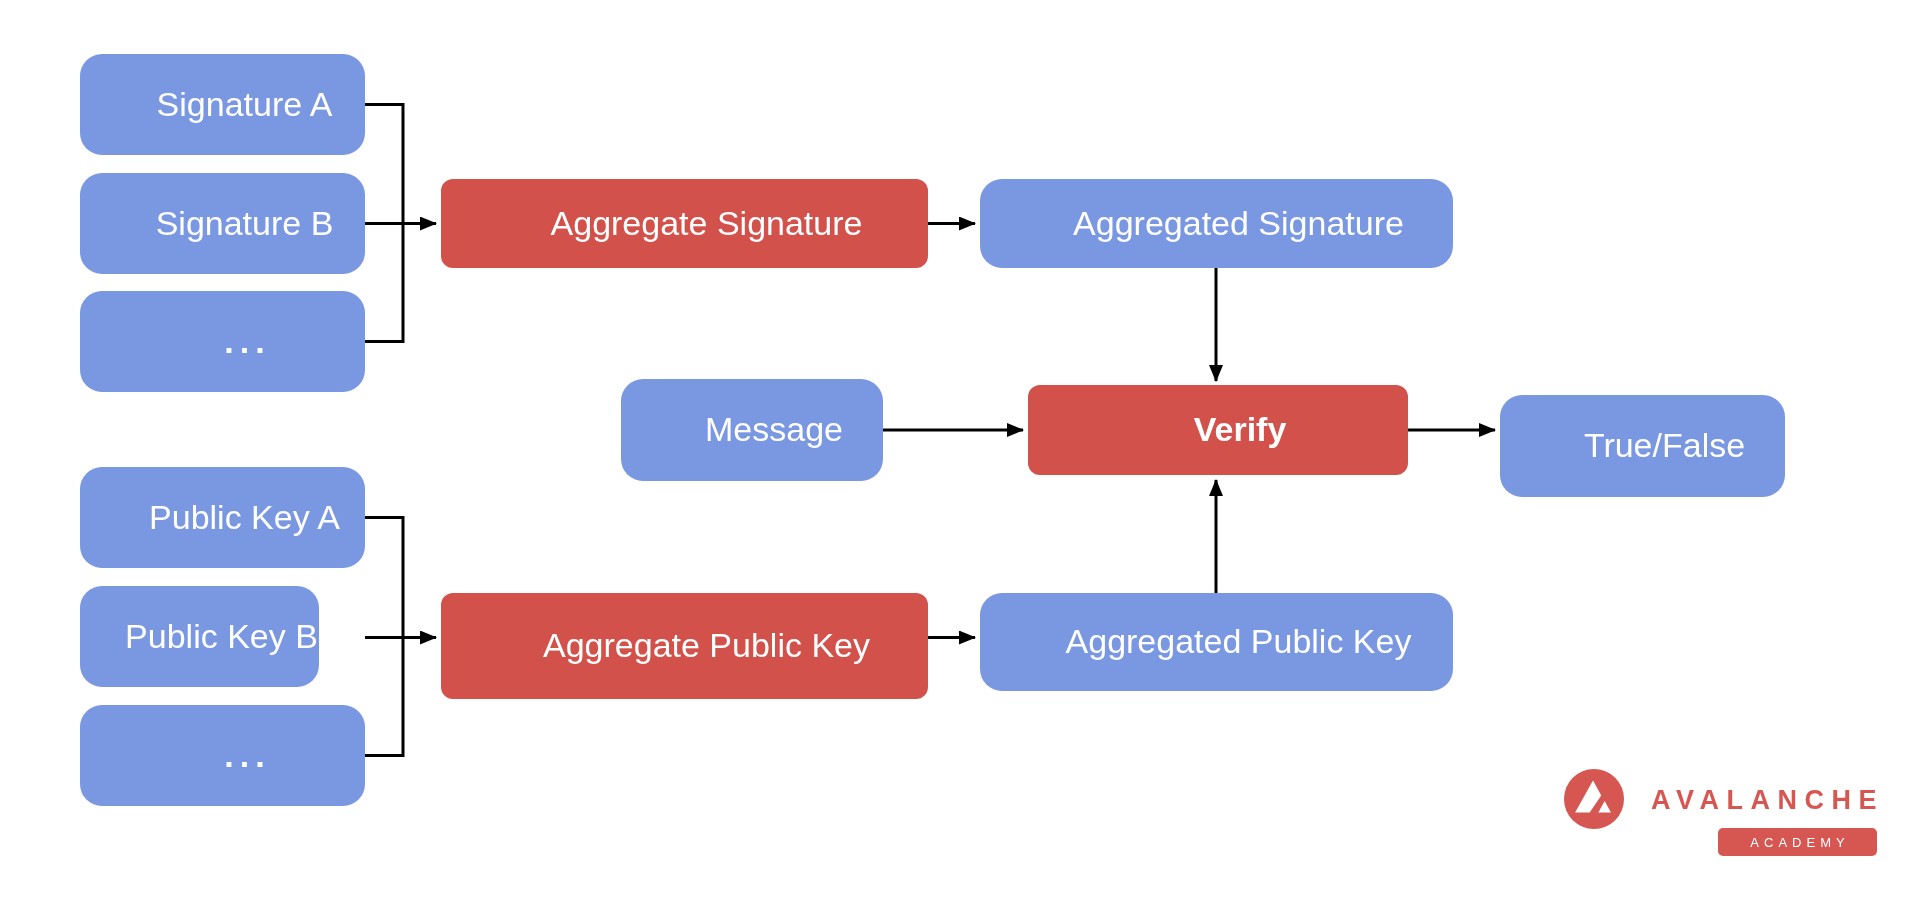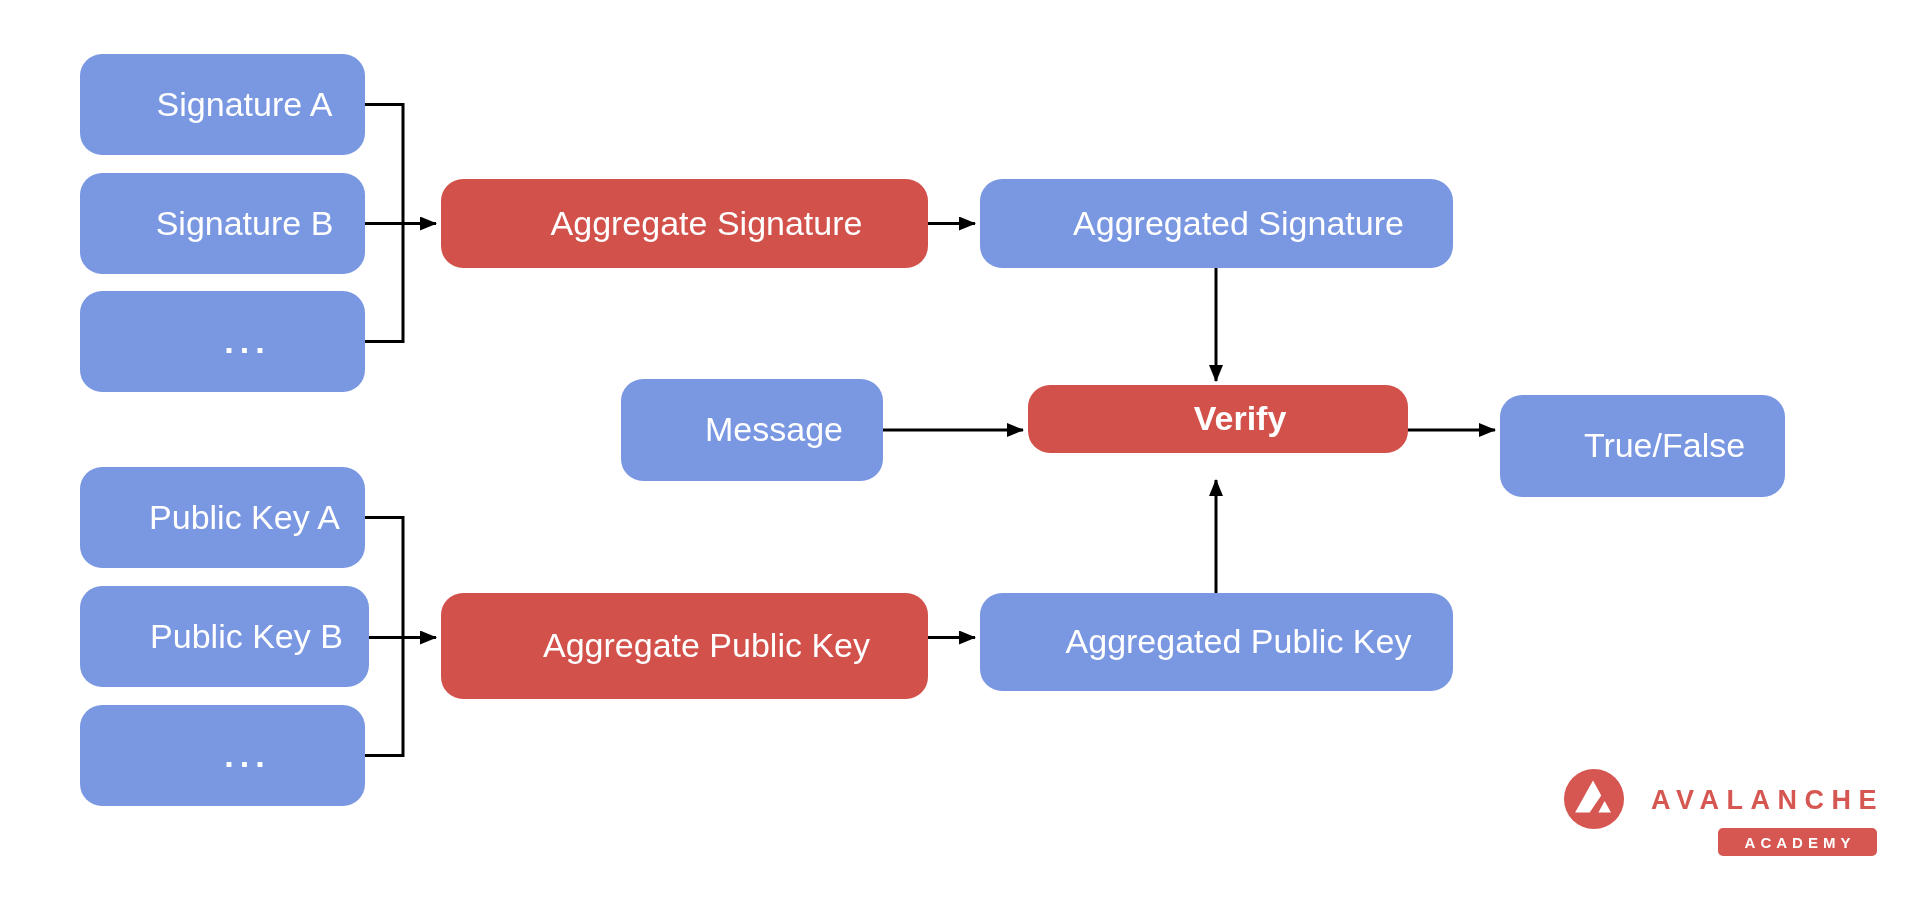--- a/index.html
+++ b/index.html
@@ -22,41 +22,41 @@
   .node {
     position:absolute;
     display:flex; align-items:center; justify-content:center;
     border-radius:22px;
     color:var(--node_text,#fff);
     font-size:34px;
     line-height:1.1;
     padding-left:44px;
   }
   .node-blue { background:var(--blue,#7A97E2); }
-  .node-red  { background:var(--red,#D3514B); }
+  .node-red  { background:var(--red,#D3514B);border-radius:12px; }
   .node .lbl { white-space:nowrap; }
   .node.dots .lbl { font-weight:700; letter-spacing:6px; padding-left:6px; }
   .node.bold .lbl { font-weight:700; }
   
   .logo { position:absolute; left:1556px; top:766px; width:321px; height:92px; }
   .logo-mark { position:absolute; left:7px; top:2px; width:62px; height:62px; }
   .logo-word {
     position:absolute; left:76px; top:19px;
     font-size:27px; font-weight:700; letter-spacing:7.5px;
     color:var(--logo_red,#D65752); white-space:nowrap;margin-left:19px;
   }
   .logo-badge {
     position:absolute; right:0; top:62px;
     width:159px; height:28px;
     background:var(--logo_red,#D65752);
     border-radius:5px;
     display:flex; align-items:center; justify-content:center;
   }
   .logo-badge span {
-    color:#ffffff; font-size:15px; font-weight:700;
+    color:#ffffff; font-size:13px; font-weight:400;
     letter-spacing:5px; padding-left:5px; white-space:nowrap;
   }
 </style>
 </head>
 <body>
 
 <div id="canvas">
 
   <svg id="connectors" viewBox="0 0 1920 904">
     <defs>
@@ -90,38 +90,38 @@
   <div class="node node-blue" style="left:80px;top:173px;width:285px;height:101px">
     <span class="lbl">Signature B</span>
   </div>
   <div class="node node-blue dots" style="left:80px;top:291px;width:285px;height:101px">
     <span class="lbl">...</span>
   </div>
 
   <div class="node node-blue" style="left:80px;top:467px;width:285px;height:101px">
     <span class="lbl">Public Key A</span>
   </div>
-  <div class="node node-blue" style="left:80px;top:586px;width:289px;height:101px">
+  <div class="node node-blue" style="left:80px;top:586px;width:239px;height:101px">
     <span class="lbl">Public Key B</span>
   </div>
   <div class="node node-blue dots" style="left:80px;top:705px;width:285px;height:101px">
     <span class="lbl">...</span>
   </div>
 
   <div class="node node-red" style="left:441px;top:179px;width:487px;height:89px">
     <span class="lbl">Aggregate Signature</span>
   </div>
   <div class="node node-blue" style="left:980px;top:179px;width:473px;height:89px">
     <span class="lbl">Aggregated Signature</span>
   </div>
 
   <div class="node node-blue" style="left:621px;top:379px;width:262px;height:102px">
     <span class="lbl">Message</span>
   </div>
-  <div class="node node-red bold" style="left:1028px;top:385px;width:380px;height:68px">
+  <div class="node node-red bold" style="left:1028px;top:385px;width:380px;height:90px">
     <span class="lbl">Verify</span>
   </div>
   <div class="node node-blue" style="left:1500px;top:395px;width:285px;height:102px">
     <span class="lbl">True/False</span>
   </div>
 
   <div class="node node-red" style="left:441px;top:593px;width:487px;height:106px">
     <span class="lbl">Aggregate Public Key</span>
   </div>
   <div class="node node-blue" style="left:980px;top:593px;width:473px;height:98px">

